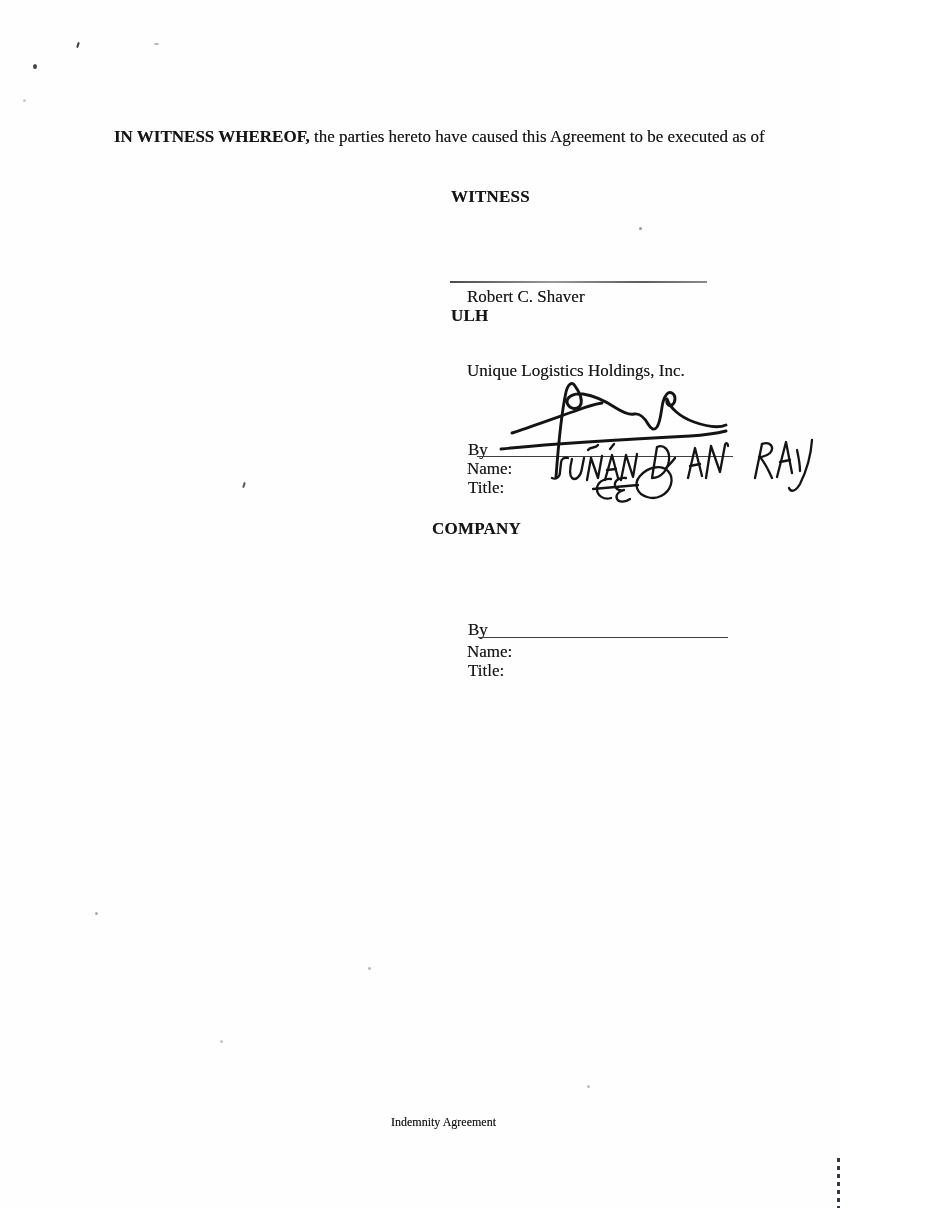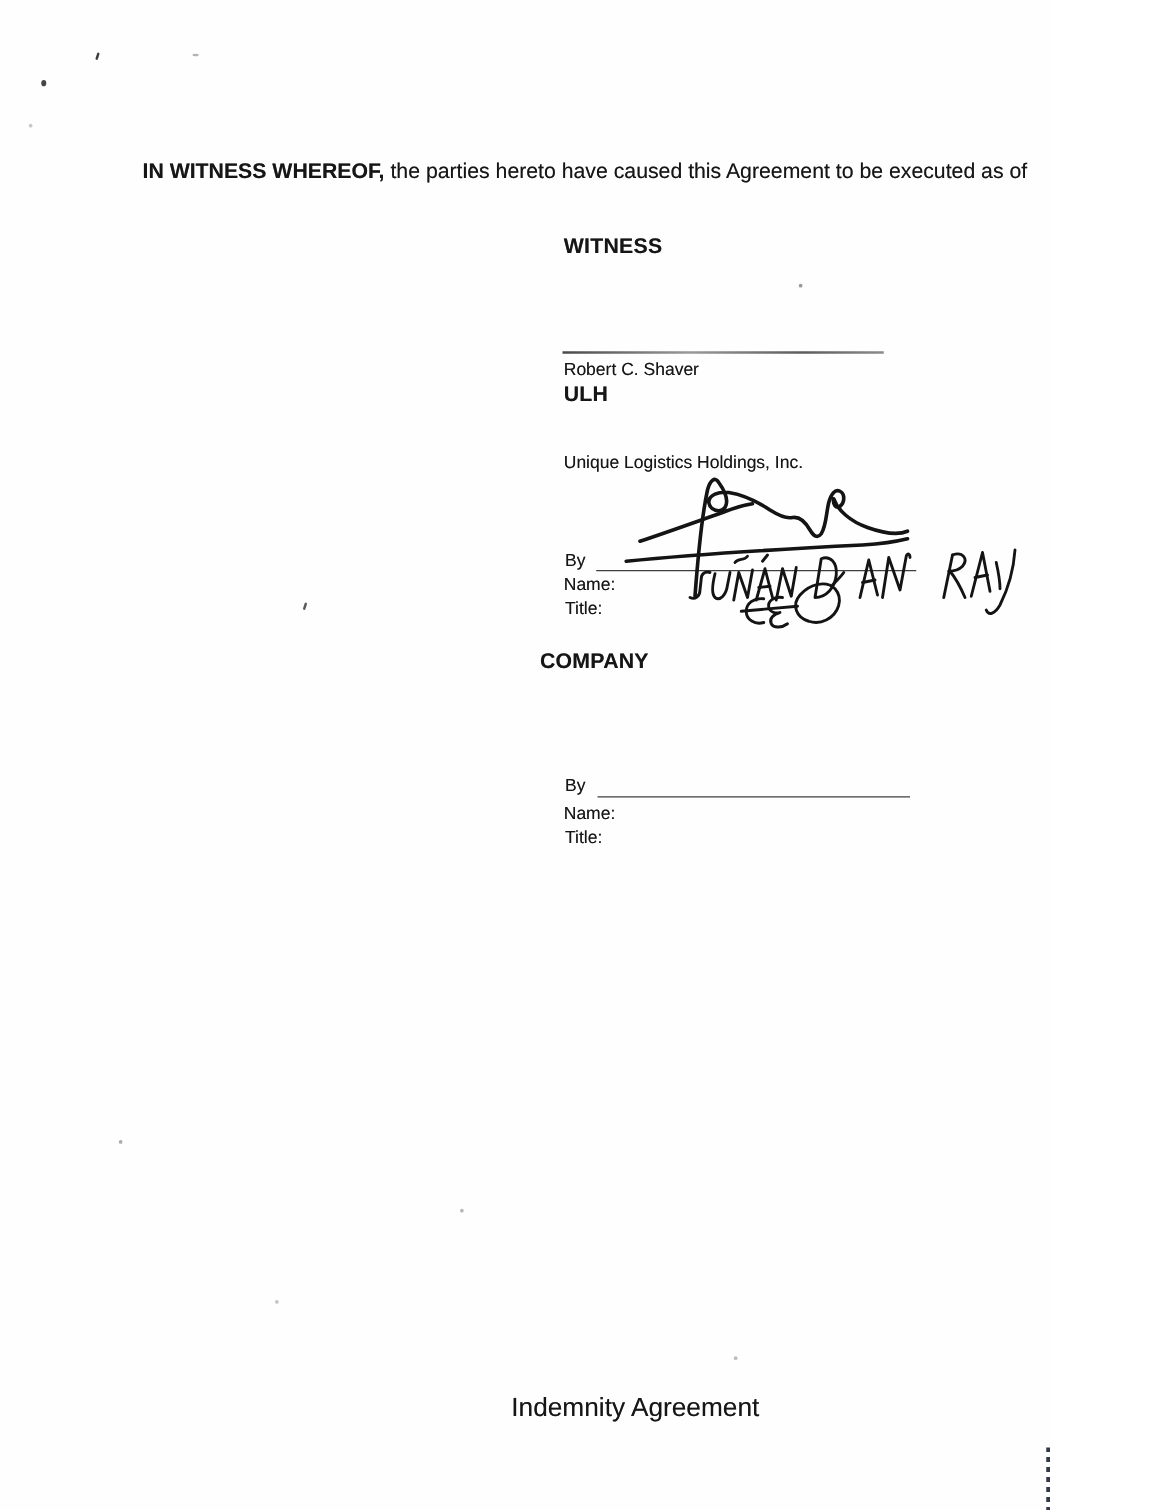--- a/index.html
+++ b/index.html
@@ -2,53 +2,53 @@
 <html><head>
 <meta charset="utf-8">
 <style>
   html, body { margin:0; padding:0; background:#fff; }
   .page {
     position: relative;
     width: 840px;
     height: 1208px;
     background: #fefefe;
     overflow: hidden;
-    font-family: Liberation Sans, sans-serif;
+    font-family: Liberation Serif, serif;
     color: #161616;
   }
   .doc-text { text-shadow: 0 0 0.5px rgba(25,25,25,0.55); }
   .abs { position: absolute; }
 
   .witness {
     left: 114px; top: 126px; width: 716px;
     font-size: 17px; line-height: 21px;
   }
   .bold { font-weight: bold; }
 
   .heading { font-weight: bold; font-size: 17px; letter-spacing: 0.2px; }
-  .line-text { font-size: 14px; }
+  .line-text { font-size: 17px; margin-left: 16px; }
 
   .rule {
     position: absolute; height: 2px;
     background: linear-gradient(to right, #4a4a4a, #9a9a9a 40%, #5c5c5c 75%, #8c8c8c);
   }
   .rule.thin { height: 1px; background: #3f3f3f; }
 
   .sig-svg { position: absolute; left: 430px; top: 372px; width: 470px; height: 145px; }
   .sig-svg path { fill: none; stroke: #141414; stroke-linecap: round; stroke-linejoin: round; }
   .flourish path { stroke-width: 2.9px; }
   .handtext path { stroke-width: 2.3px; }
 
   .speck { position: absolute; background: #7a7a7a; border-radius: 50%; }
   .tickmark { position: absolute; width: 2px; height: 6px; background:#3e3e3e; transform: rotate(18deg); border-radius:1px; }
   .edge-artifact {
     position: absolute; right: 0; bottom: 0; width: 3px; height: 50px;
     background: repeating-linear-gradient(to bottom, #333a44 0 4px, transparent 4px 8px);
   }
-  .footer { font-size: 21px; margin-left: 18px; }
+  .footer { font-size: 12px; }
 </style>
 </head>
 <body>
 
 <div class="page">
 
   <div class="abs witness doc-text">
     <div><span class="bold">IN WITNESS WHEREOF,</span><span> the parties hereto have caused this Agreement to be executed as of</span></div>
   </div>
 

